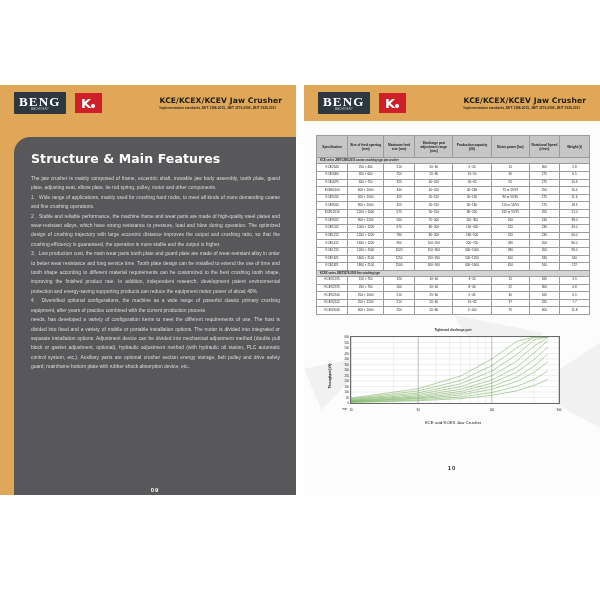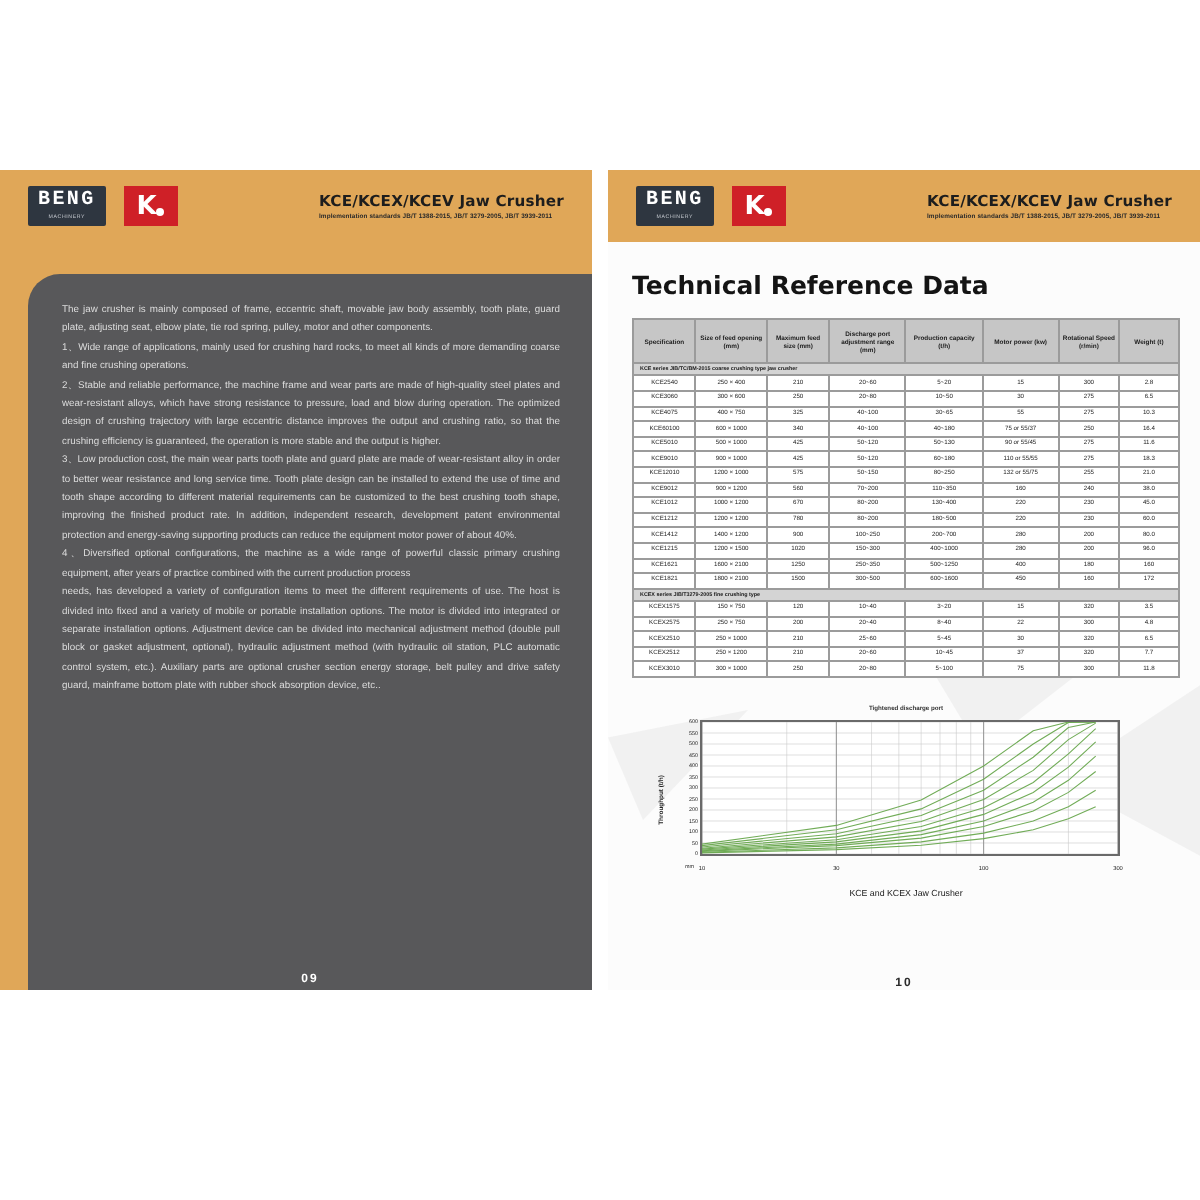--- a/index.html
+++ b/index.html
@@ -20,22 +20,22 @@
   .brandbar {
     position: relative; height: 36px; width: 100%;
     background: #e0a758; display: flex; align-items: center; padding: 0 14px;
   }
   .logo-block { display: flex; align-items: center; gap: 9px; }
   .logo-beng {
     background: #2e3640; color: #ffffff; padding: 3px 5px 2px 5px;
     border-radius: 1px; text-align: center; line-height: 1;
   }
   .logo-beng .lb-main {
-    display: block; font-size: 10px; font-weight: bold; letter-spacing: 1.2px;
-    font-family: Liberation Mono, monospace;
+    display: block; font-size: 13px; font-weight: bold; letter-spacing: 1.2px;
+    font-family: Liberation Serif, serif;
     text-align: center;
   }
   .logo-beng .lb-sub {
     display: block; font-size: 2.6px; letter-spacing: .3px; margin-top: 1.5px;
     color: #c8ccd2;
   }
   .logo-k {
     background: #cf2027; color: #ffffff; width: 27px; height: 20px;
     display: flex; align-items: center; justify-content: center;
     font-size: 13px; font-weight: bold; font-family: "DejaVu Sans", sans-serif;
@@ -156,20 +156,21 @@
             <span class="kdot"></span>
         </div>
       </div>
       <div class="brand-title">
         <div class="bt-main">KCE/KCEX/KCEV Jaw Crusher</div>
         <div class="bt-sub">Implementation standards JB/T 1388-2015, JB/T 3279-2005, JB/T 3939-2011</div>
       </div>
     </div>
 
     <div class="dark-panel">
+      <div class="panel-title">Structure &amp; Main Features</div>
       <div class="panel-body">
         <p>The jaw crusher is mainly composed of frame, eccentric shaft, movable jaw body assembly, tooth plate, guard plate, adjusting seat, elbow plate, tie rod spring, pulley, motor and other components.</p>
         <p>1、Wide range of applications, mainly used for crushing hard rocks, to meet all kinds of more demanding coarse and fine crushing operations.</p>
         <p>2、Stable and reliable performance, the machine frame and wear parts are made of high-quality steel plates and wear-resistant alloys, which have strong resistance to pressure, load and blow during operation. The optimized design of crushing trajectory with large eccentric distance improves the output and crushing ratio, so that the crushing efficiency is guaranteed, the operation is more stable and the output is higher.</p>
         <p>3、Low production cost, the main wear parts tooth plate and guard plate are made of wear-resistant alloy in order to better wear resistance and long service time. Tooth plate design can be installed to extend the use of time and tooth shape according to different material requirements can be customized to the best crushing tooth shape, improving the finished product rate. In addition, independent research, development patent environmental protection and energy-saving supporting products can reduce the equipment motor power of about 40%.</p>
         <p>4、Diversified optional configurations, the machine as a wide range of powerful classic primary crushing equipment, after years of practice combined with the current production process</p>
         <p>needs, has developed a variety of configuration items to meet the different requirements of use. The host is divided into fixed and a variety of mobile or portable installation options. The motor is divided into integrated or separate installation options. Adjustment device can be divided into mechanical adjustment method (double pull block or gasket adjustment, optional), hydraulic adjustment method (with hydraulic oil station, PLC automatic control system, etc.). Auxiliary parts are optional crusher section energy storage, belt pulley and drive safety guard, mainframe bottom plate with rubber shock absorption device, etc..</p>
       </div>
       <div class="page-num">09</div>
     </div>
@@ -192,21 +193,20 @@
         <div class="bt-main">KCE/KCEX/KCEV Jaw Crusher</div>
         <div class="bt-sub">Implementation standards JB/T 1388-2015, JB/T 3279-2005, JB/T 3939-2011</div>
       </div>
     </div>
 
     <div class="poly" style="left:150px; top:230px; width:90px; height:60px; clip-path:polygon(0 0,100% 30%,40% 100%);"></div>
     <div class="poly" style="left:225px; top:255px; width:75px; height:90px; clip-path:polygon(100% 0,100% 100%,0 55%);"></div>
     <div class="poly" style="left:0px; top:270px; width:70px; height:55px; clip-path:polygon(0 25%,100% 0,25% 100%);"></div>
 
     <div class="rp-body">
-      <div class="rp-title">Technical Reference Data</div>
 
       <table class="spec">
         <colgroup>
           <col style="width:11.5%">
             <col style="width:13%">
             <col style="width:11.5%">
           <col style="width:14%">
             <col style="width:14%">
             <col style="width:14%">
           <col style="width:11%">

